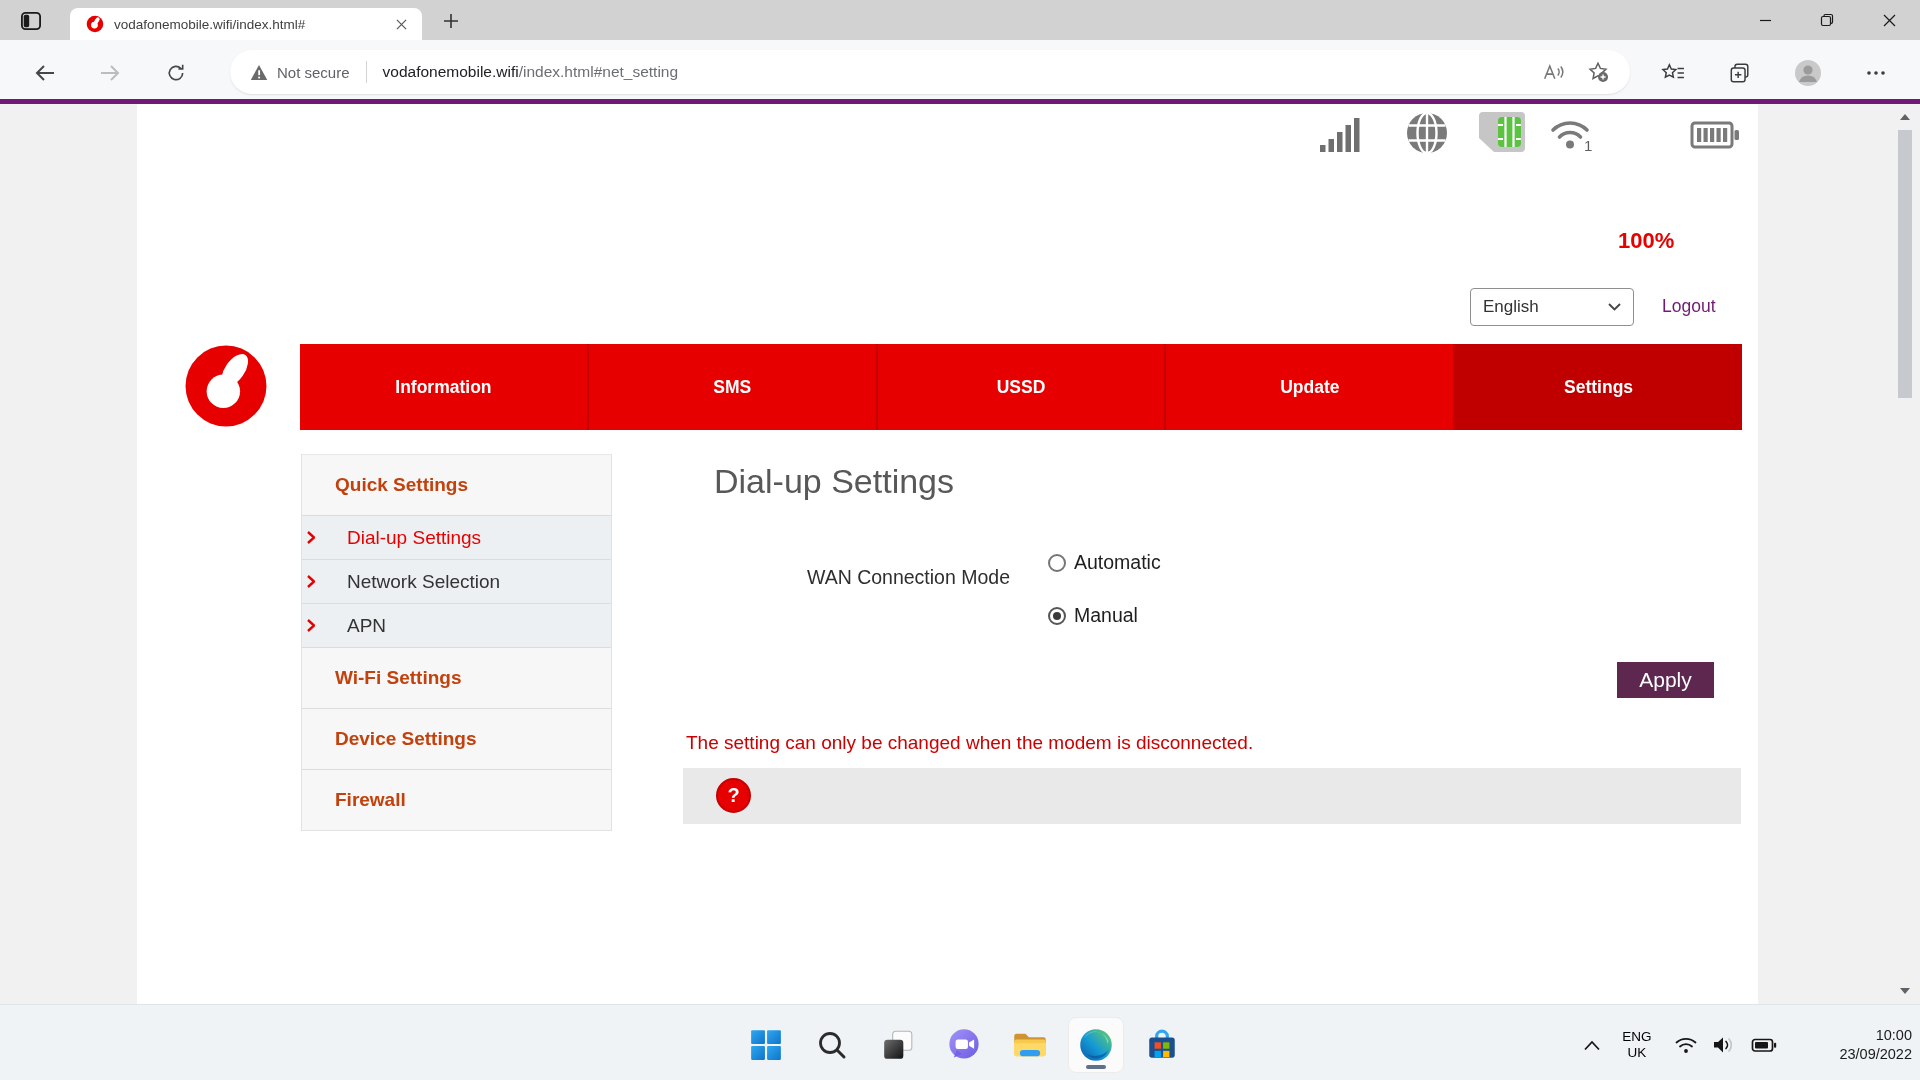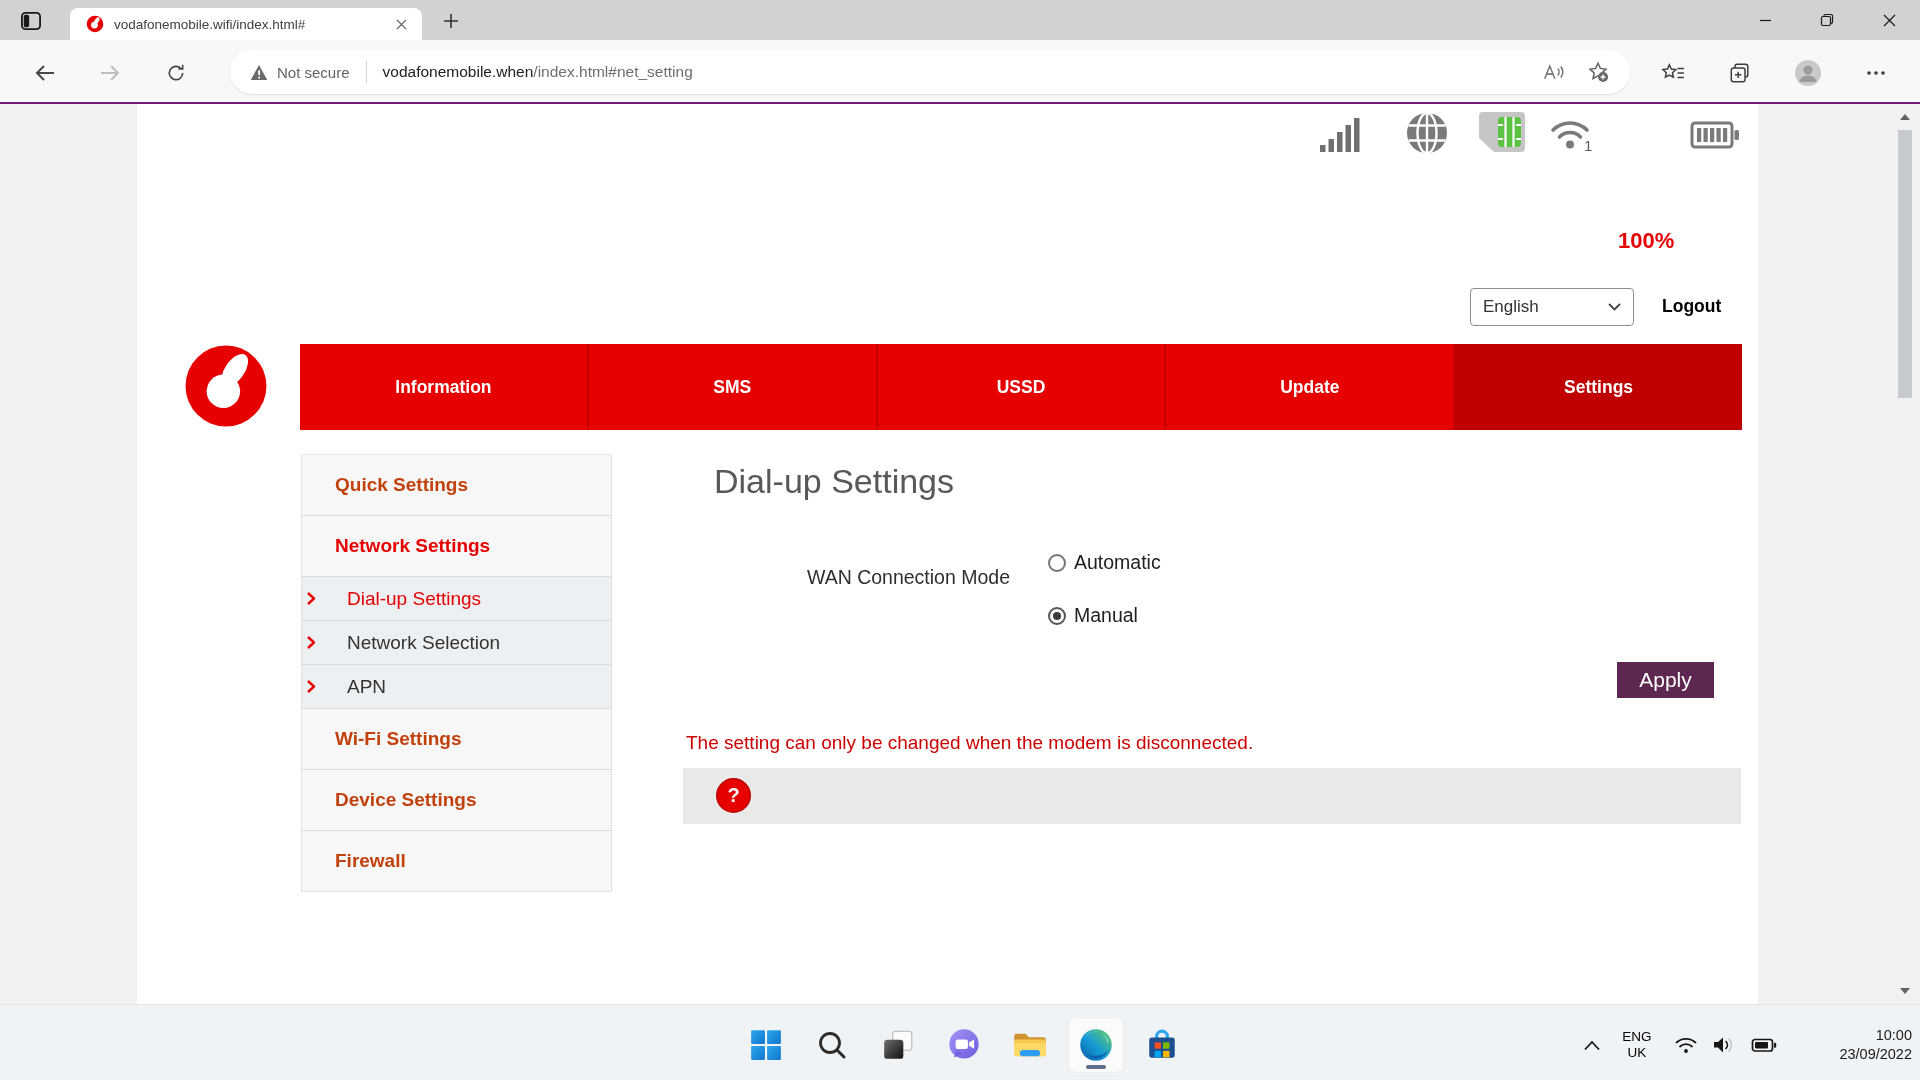--- a/index.html
+++ b/index.html
@@ -12,21 +12,21 @@
   .tab-actions { position:absolute; left:16px; top:9px; width:30px; height:24px; display:flex; align-items:center; justify-content:center; cursor:pointer; }
   .tab { position:absolute; left:70px; top:8px; width:352px; height:32px; background:#fff; border-radius:8px 8px 0 0; display:flex; align-items:center; padding:0 10px 0 16px; }
   .tab-favicon { width:18px; height:18px; margin-right:10px; flex:0 0 auto; }
   .tab-title { flex:1; font-size:13.5px; color:#3f3f3f; white-space:nowrap; overflow:hidden; }
   .tab-close { width:22px; height:22px; display:flex; align-items:center; justify-content:center; border-radius:4px; cursor:pointer; }
   .newtab { position:absolute; left:436px; top:9px; width:30px; height:24px; display:flex; align-items:center; justify-content:center; cursor:pointer; }
   .wincontrols { position:absolute; right:0; top:0; height:40px; display:flex; }
   .winbtn { width:62px; height:40px; display:flex; align-items:center; justify-content:center; cursor:pointer; }
 
   
-  .toolbar { position:absolute; left:0; top:40px; width:1920px; height:64px; background:#f7f8f9; border-bottom:2px solid #701a75; }
+  .toolbar { position:absolute; left:0; top:40px; width:1920px; height:64px; background:#f7f8f9; border-bottom:5px solid #701a75; }
   .navbtn { position:absolute; top:20px; width:36px; height:26px; display:flex; align-items:center; justify-content:center; cursor:pointer; }
   .addressbar { position:absolute; left:230px; top:10px; width:1400px; height:44px; background:#fff; border-radius:22px; box-shadow:0 1px 2px rgba(0,0,0,.10); display:flex; align-items:center; padding:0 16px 0 20px; }
   .sec-label { font-size:15px; color:#5f6368; margin-left:9px; }
   .addr-divider { width:1px; height:22px; background:#d4d4d4; margin:0 16px; }
   .url-host { font-size:15.5px; color:#202124; }
   .url-path { font-size:15.5px; color:#6b6f73; }
   .addr-spacer { flex:1; }
   .addr-icon { width:32px; height:32px; display:flex; align-items:center; justify-content:center; border-radius:6px; cursor:pointer; margin-left:12px; }
   .chromebtn { position:absolute; top:18px; width:36px; height:30px; display:flex; align-items:center; justify-content:center; cursor:pointer; }
 
@@ -38,21 +38,21 @@
   .scrollbar { position:absolute; left:1896px; top:0; width:18px; height:900px; background:#f1f1f1; }
   .sb-arrow { position:absolute; left:0; width:18px; height:18px; display:flex; align-items:center; justify-content:center; cursor:pointer; }
   .sb-thumb { position:absolute; left:2px; top:26px; width:14px; height:268px; background:#c6c9cd; cursor:pointer; }
 
   
   .status-row { position:absolute; }
   .pct { position:absolute; left:1618px; top:124px; font-size:22px; font-weight:bold; color:#e60000; }
 
   .lang-select { position:absolute; left:1470px; top:184px; width:164px; height:38px; border:1px solid #8f8f8f; border-radius:4px; background:#fff; display:flex; align-items:center; padding:0 12px; cursor:pointer; }
   .lang-select span { font-size:17px; color:#333; flex:1; }
-  .logout { position:absolute; left:1662px; top:192px; font-size:17.5px; color:#000000; cursor:pointer;font-weight:bold; }
+  .logout { position:absolute; left:1662px; top:192px; font-size:17.5px; color:#701a75; cursor:pointer; }
 
   .logo { position:absolute; left:182px; top:238px; width:88px; height:88px; }
 
   
   .mainnav { position:absolute; left:300px; top:240px; width:1442px; height:86px; display:flex; background:#e60000; }
   .nav-item { flex:1; display:flex; align-items:center; justify-content:center; color:#fff; font-size:17.5px; font-weight:bold; border-right:2px solid #c40000; cursor:pointer; }
   .nav-item:last-child { border-right:none; }
   .nav-item.active { background:#c00000; }
 
   
@@ -164,21 +164,21 @@
     <div class="addressbar">
       <span>
         <svg width="18" height="17" viewBox="0 0 24 22">
             <path d="M12 1 L23 21 H1 Z" fill="#6a6a6a"></path>
             <rect x="11" y="8" width="2.4" height="6.5" fill="#fff"></rect>
             <rect x="11" y="16.5" width="2.4" height="2.4" fill="#fff"></rect>
           </svg>
       </span>
       <span class="sec-label">Not secure</span>
       <span class="addr-divider"></span>
-      <span class="url-host">vodafonemobile.when</span>
+      <span class="url-host">vodafonemobile.wifi</span>
       <span class="url-path">/index.html#net_setting</span>
       <span class="addr-spacer"></span>
       <span class="addr-icon">
         <svg width="22" height="18" viewBox="0 0 26 20">
             <path d="M2 18 L8 3 L14 18 M4.5 12.5 H11.5" fill="none" stroke="#767676" stroke-width="1.8"></path>
             <path d="M17.5 6 a6 6 0 0 1 0 8" fill="none" stroke="#767676" stroke-width="1.8"></path>
             <path d="M21 3.5 a10 10 0 0 1 0 13" fill="none" stroke="#767676" stroke-width="1.8"></path>
           </svg>
       </span>
       <span class="addr-icon">
@@ -310,23 +310,20 @@
         </div>
       <div class="nav-item active">
           <span>Settings</span>
         </div>
     </div>
 
     <div class="sidebar">
       <div class="sb-row section">
         <span class="sb-label">Quick Settings</span>
       </div>
-      <div class="sb-row section active-section">
-        <span class="sb-label">Network Settings</span>
-      </div>
       <div class="sb-row sub active-sub">
         <span class="sb-arrow">
             <svg width="8" height="13" viewBox="0 0 8 13">
               <path d="M1 1 L7 6.5 L1 12" fill="none" stroke="#e60000" stroke-width="2.4"></path>
             </svg>
           </span>
         <span class="sb-label">Dial-up Settings</span>
       </div>
       <div class="sb-row sub">
         <span class="sb-arrow">

